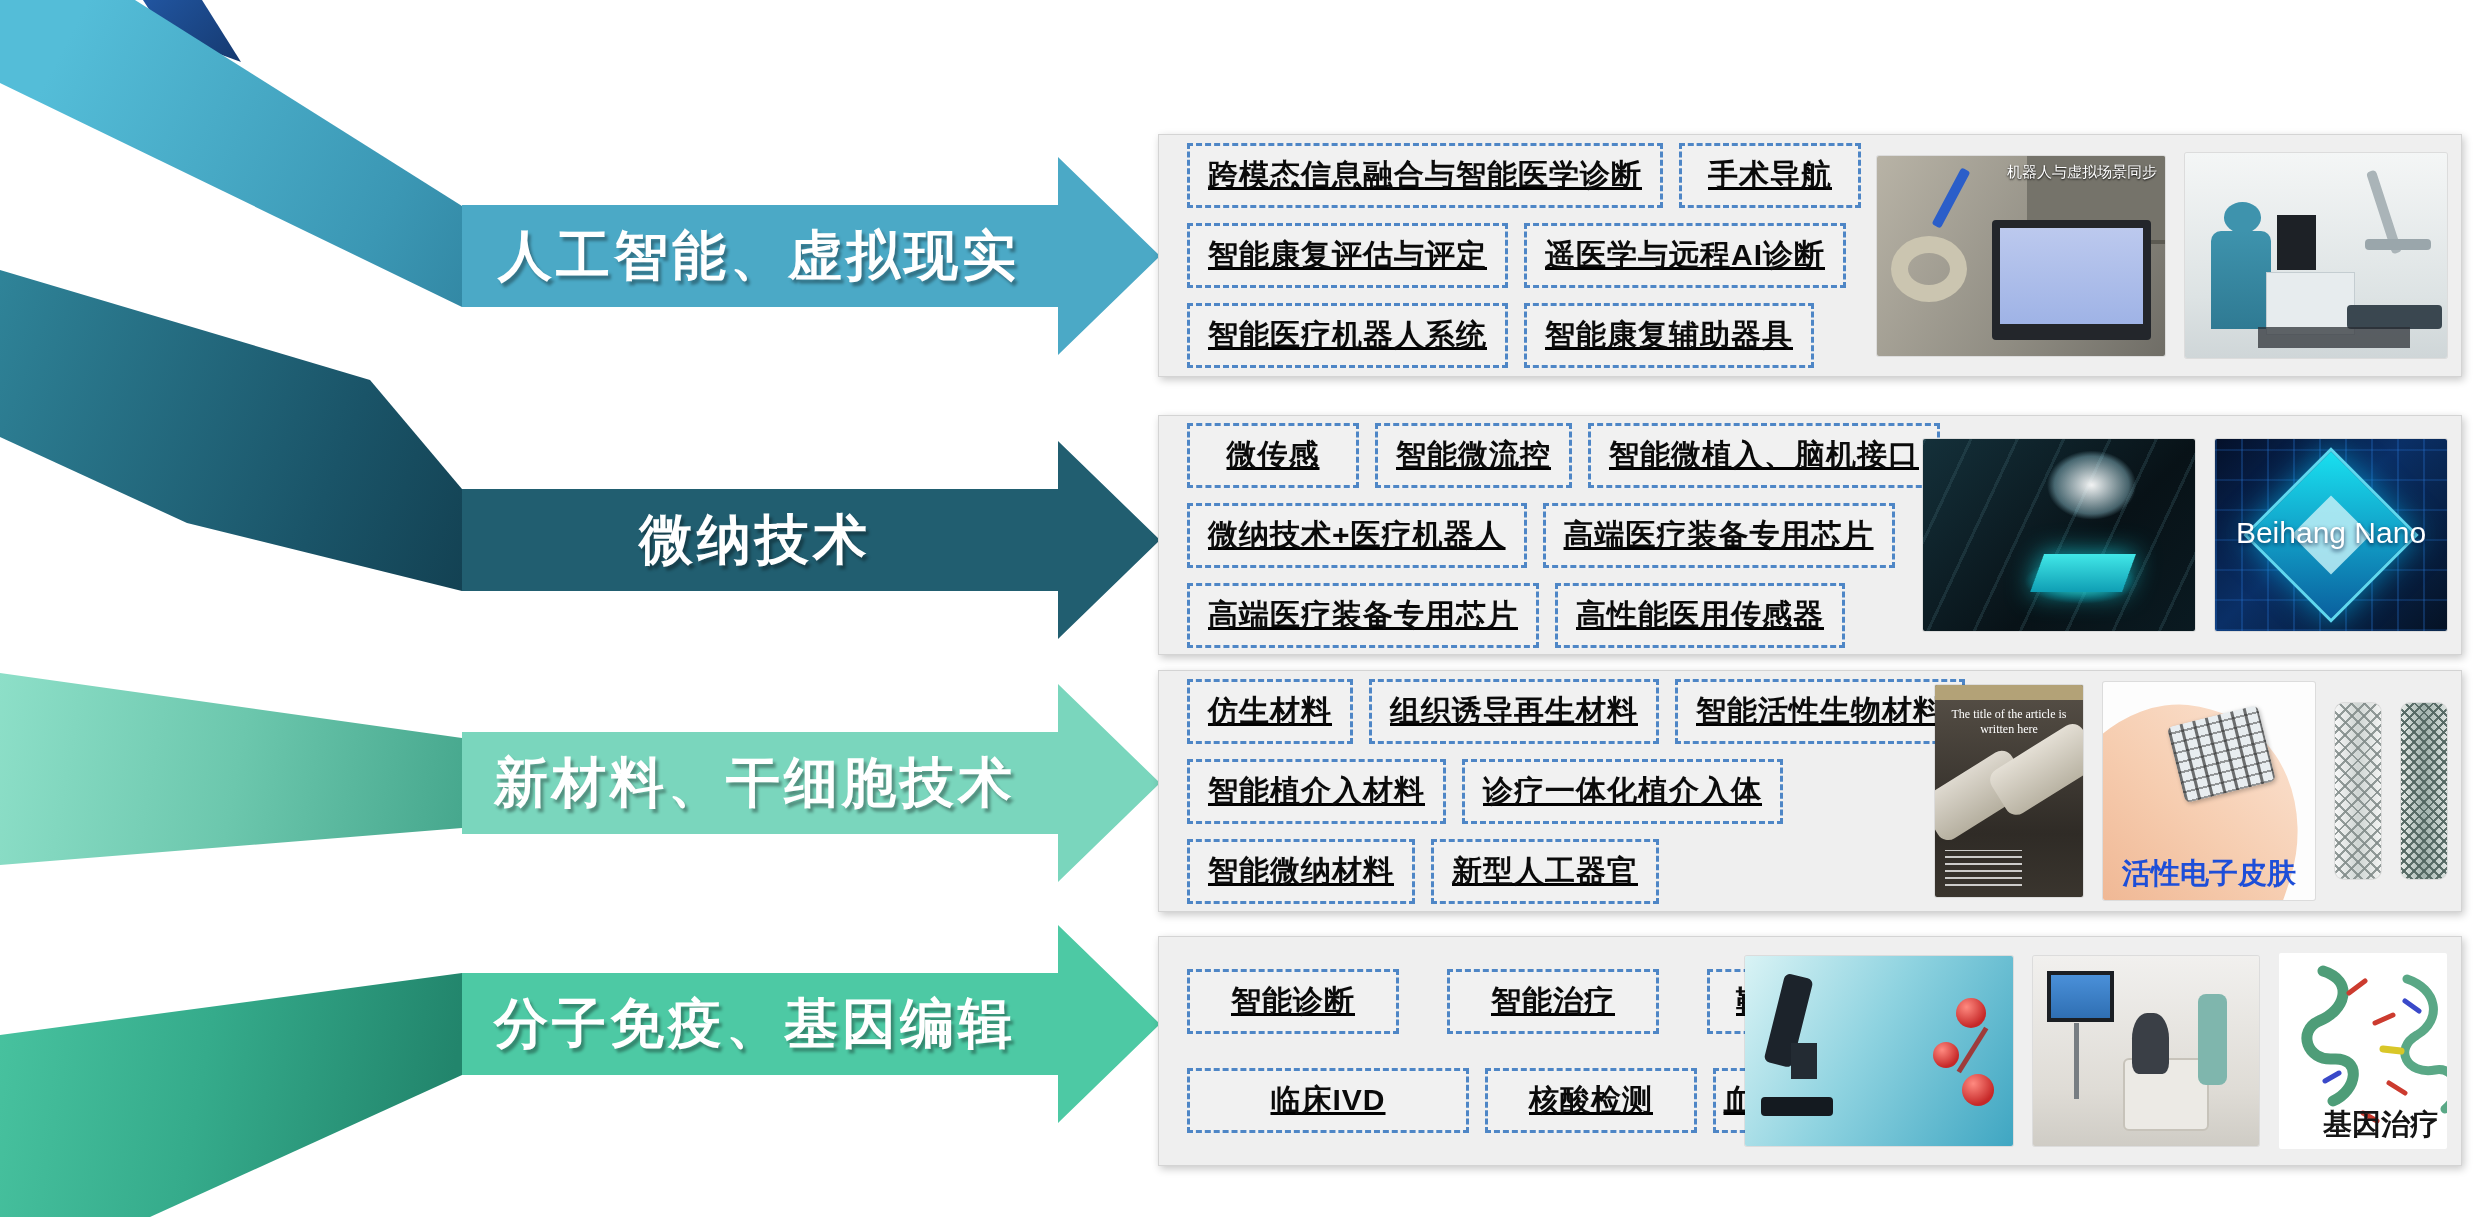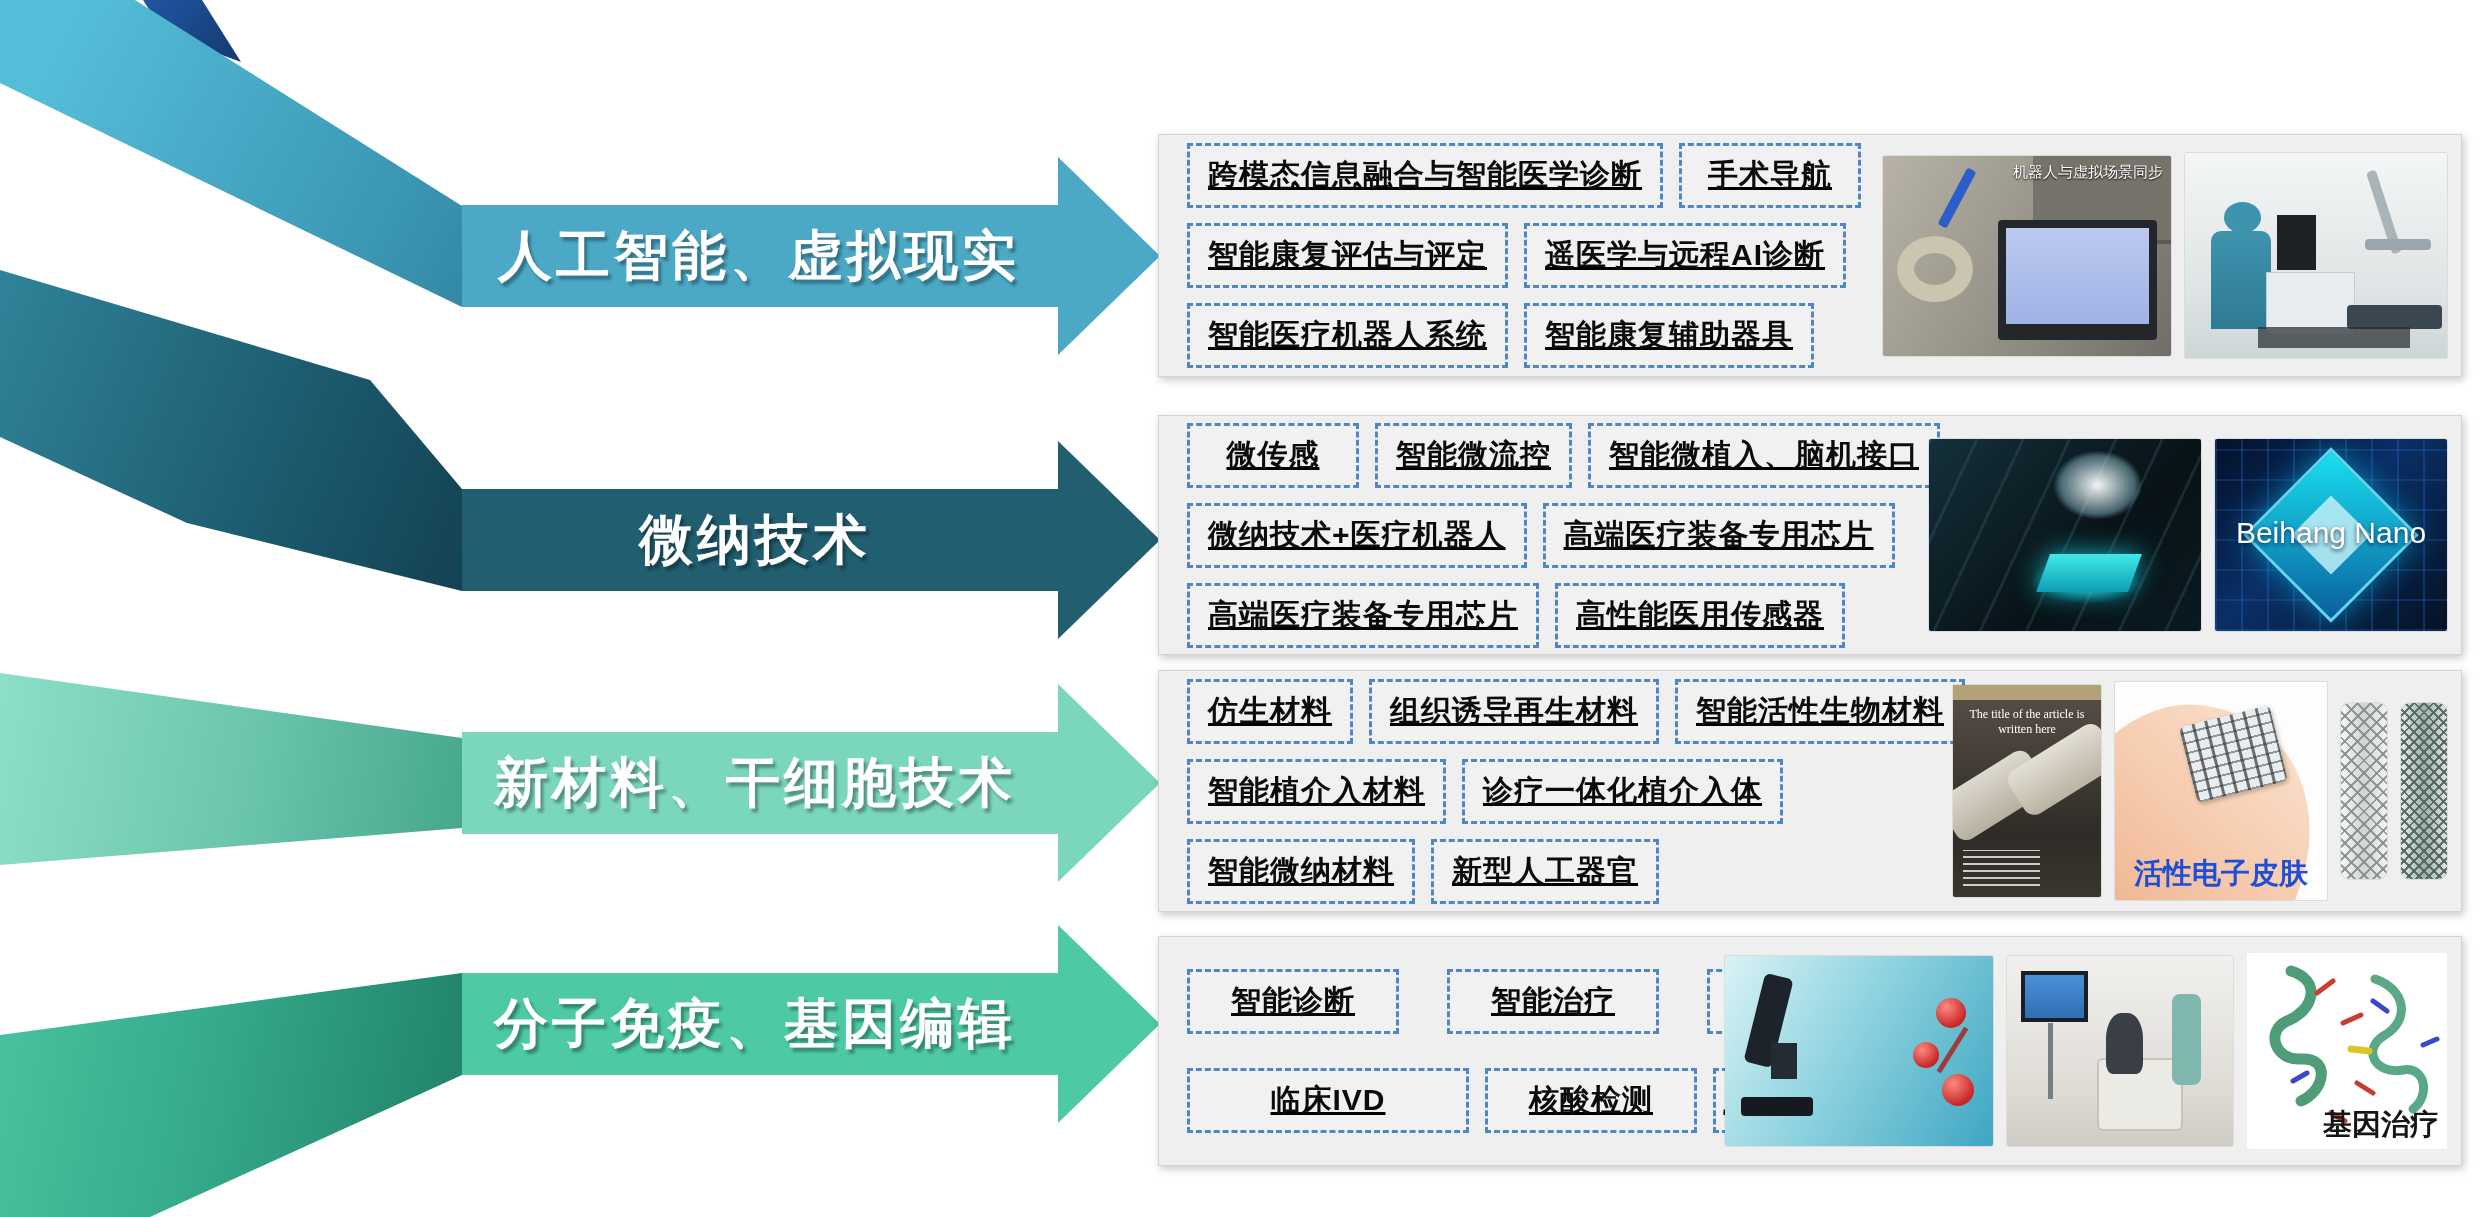--- a/index.html
+++ b/index.html
@@ -51,21 +51,21 @@
        font-size:30px;font-weight:700;padding:9px 18px;white-space:nowrap;
        display:flex;align-items:center;justify-content:center;
        letter-spacing:1px;box-sizing:border-box;}
   .p1 .tagrow:nth-child(1) .tag:last-child{min-width:182px;}
   .p2 .tagrow:nth-child(1) .tag:first-child{min-width:172px;}
   .p4 .tag{min-width:212px;}
   .p4 .tagrow:nth-child(2) .tag:first-child{min-width:282px;}
   .p4 .tagrow:nth-child(1) .tag:nth-child(3){min-width:244px;}
 
   .imgzone{position:absolute;right:14px;top:0;height:100%;
-           display:flex;align-items:center;gap:14px;}
+           display:flex;align-items:center;gap:20px;}
 
   
   .img{position:relative;border-radius:2px;overflow:hidden;flex:none;
        box-shadow:0 0 0 1px rgba(0,0,0,.08);}
   .d{position:absolute;display:block;}
   .caption{position:absolute;z-index:5;}
 
   .k-rehab-vr{width:288px;height:200px;
       background:linear-gradient(120deg,#b8b3a6,#8f8c82 60%,#6f6d66);}
   .k-rehab-vr .cab{left:52%;top:0;width:48%;height:42%;background:#75736a;border-bottom:4px solid #5c5a52;}
@@ -158,21 +158,21 @@
 
   .k-rehab-device{width:226px;height:190px;
       background:linear-gradient(#f1f0ee,#dfdcd6 70%,#cfccc5);}
   .k-rehab-device .tv{left:6%;top:8%;width:30%;height:27%;background:linear-gradient(#4a90d9,#2f6fb3);
       border:4px solid #1b1f24;box-sizing:border-box;}
   .k-rehab-device .pole{left:18%;top:35%;width:5px;height:40%;background:#777d82;}
   .k-rehab-device .person{left:44%;top:30%;width:16%;height:32%;background:#3a3f46;border-radius:42% 42% 18% 18%;}
   .k-rehab-device .nurse{right:14%;top:20%;width:13%;height:48%;background:#7fb6ad;border-radius:8px;}
   .k-rehab-device .chair{left:40%;bottom:8%;width:36%;height:36%;background:#eceae5;border:2px solid #c7c3ba;border-radius:6px;}
 
-  .k-molecule{width:200px;height:196px;background:#ffffff;box-shadow:none;}
+  .k-molecule{width:168px;height:196px;background:#ffffff;box-shadow:none;}
   .k-molecule .caption{bottom:4px;right:8px;font-size:29px;font-weight:700;color:#151515;}
   .k-molecule svg{position:absolute;left:0;top:0;}
 </style>
 </head>
 <body>
 
 <div id="slide">
 
   <div class="wedge"></div>
   <div class="ribbon r1"></div>

